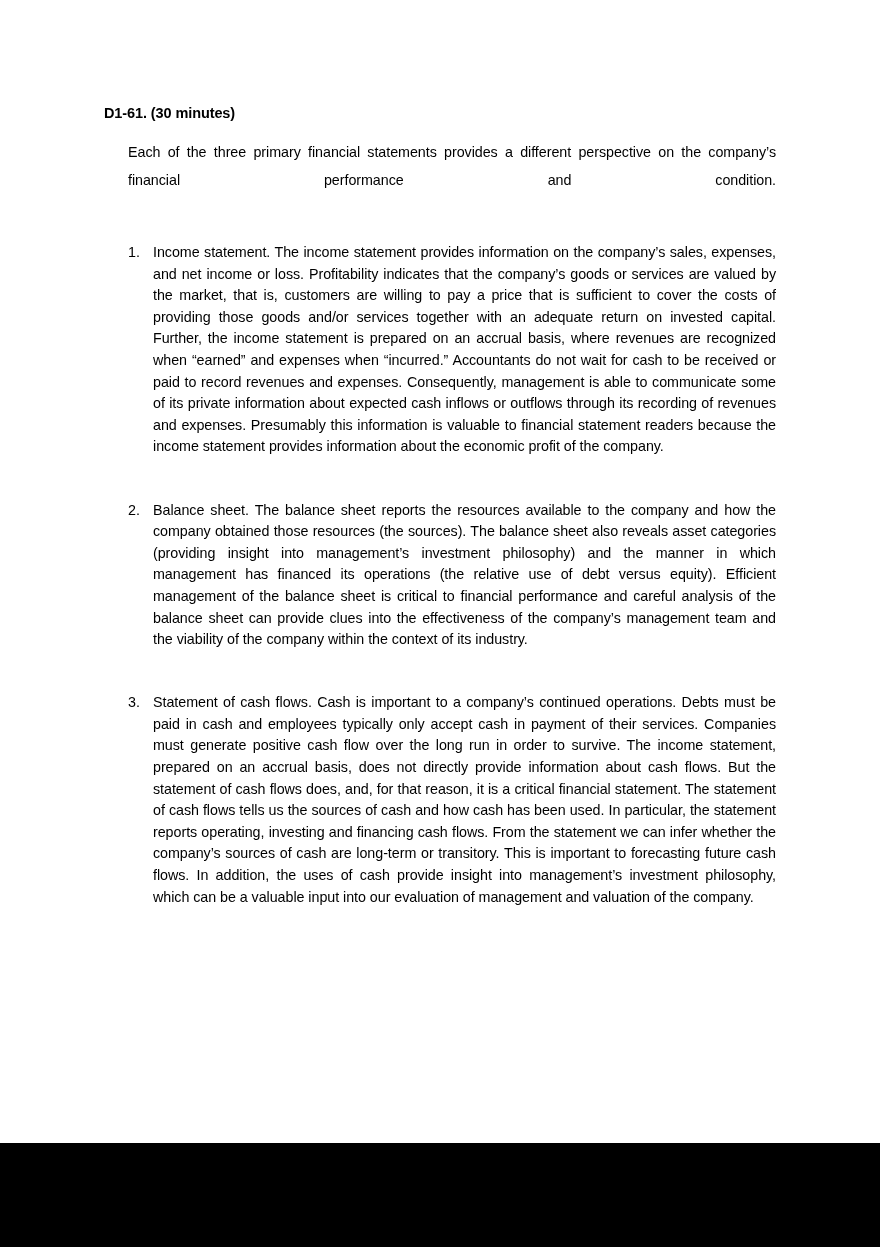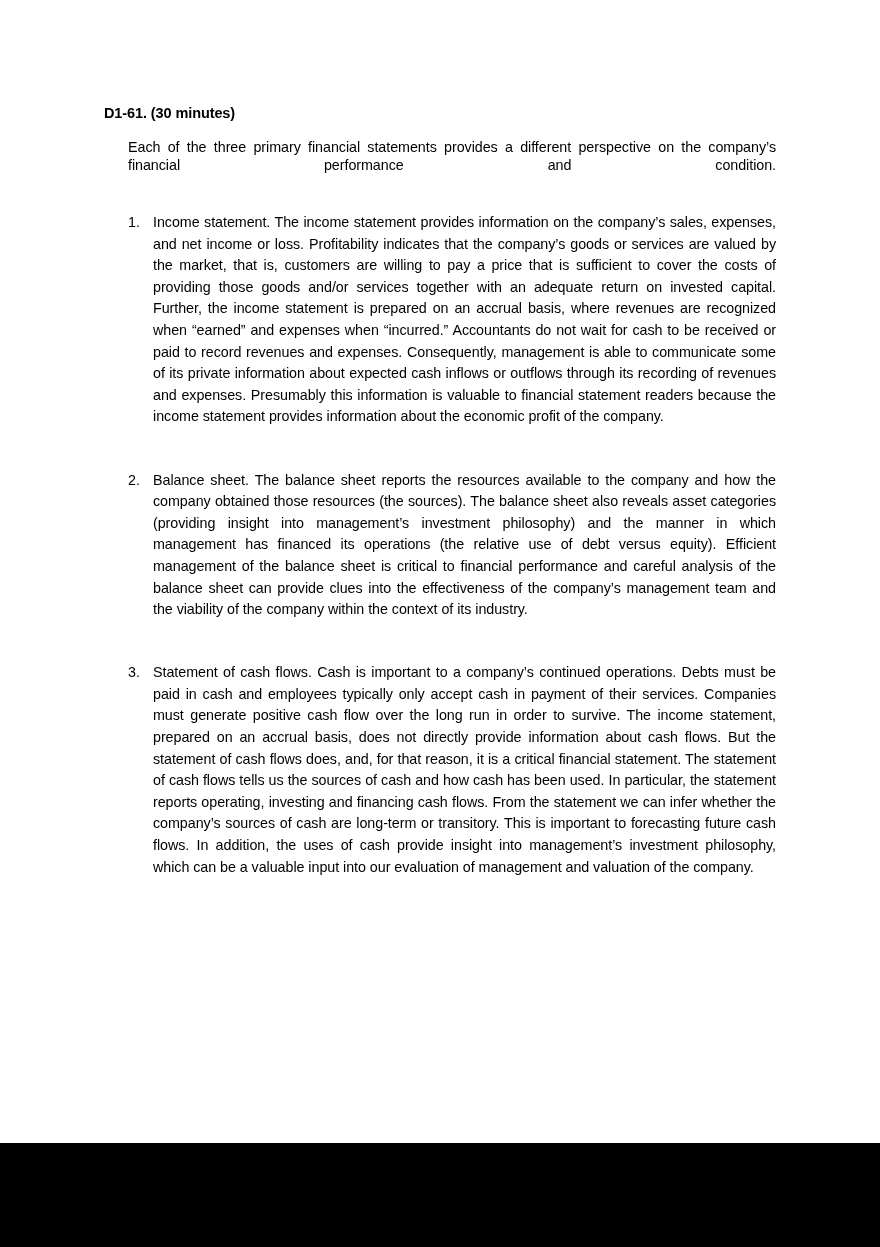--- a/index.html
+++ b/index.html
@@ -38,21 +38,21 @@
     font-weight: bold;
     letter-spacing: -0.1px;
     line-height: 1.45;
     margin: 0 0 14px 0;
   }
 
   .intro {
     margin: 0 0 20px 0;
     padding-left: 24px;
     font-size: 14.3px;
-    line-height: 18px;
+    line-height: 28px;
     text-align: justify;
     text-justify: inter-word;
     letter-spacing: -0.05px;
   }
 
   .numbered-list {
     margin: 0;
     padding: 0;
     list-style: none;
   }

